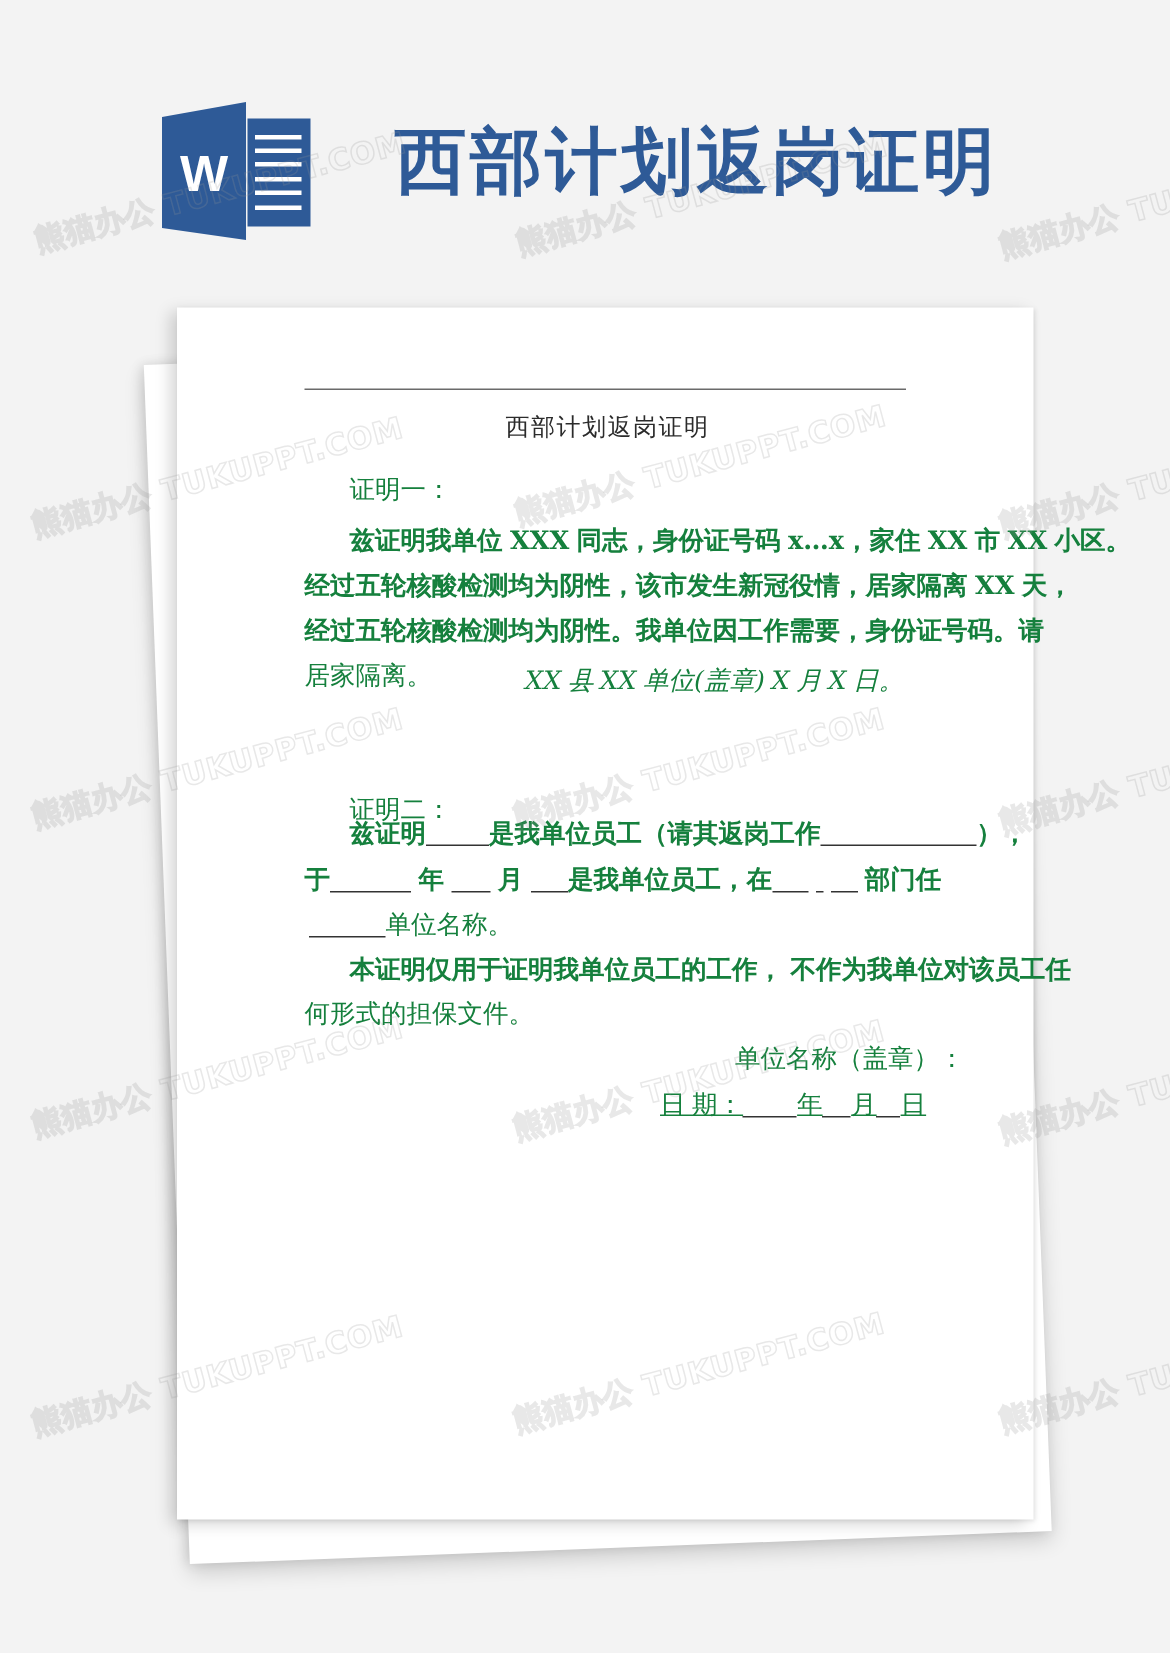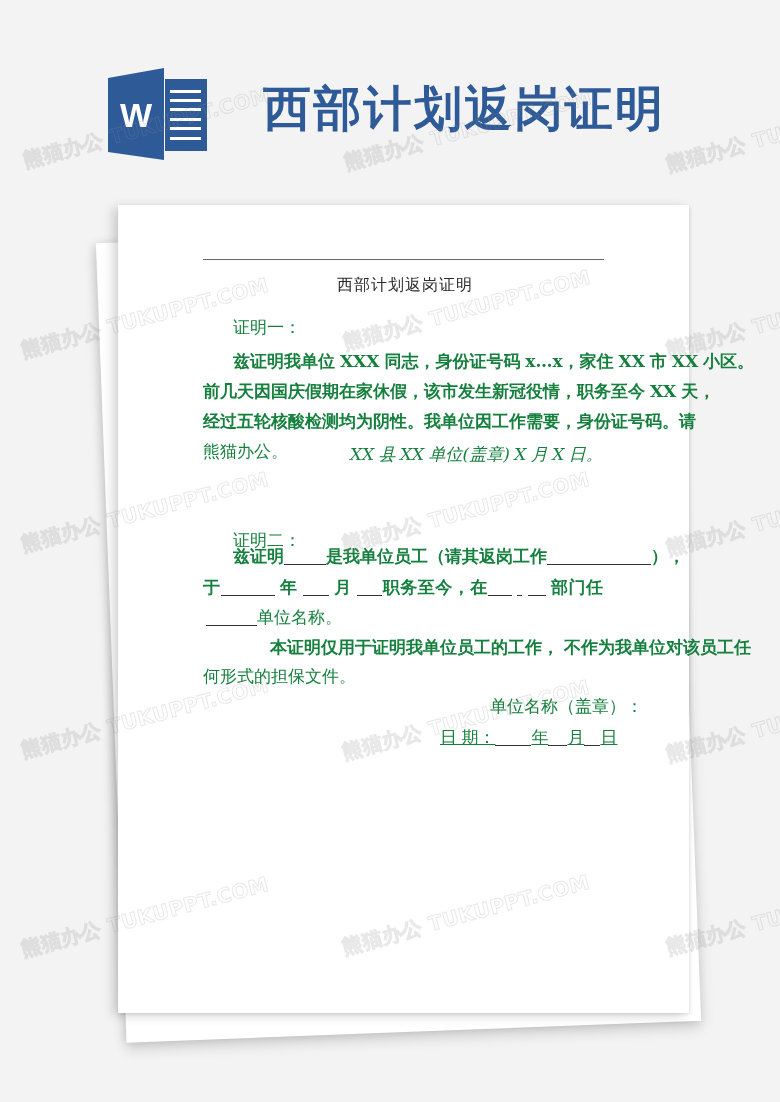--- a/index.html
+++ b/index.html
@@ -72,47 +72,47 @@
 <div id="big-title">西部计划返岗证明</div>
 
 <div class="sheet" id="sheet-back"></div>
 <div class="sheet" id="sheet-main"></div>
 
 <div class="doc-rule"></div>
 <div class="doc-title">西部计划返岗证明</div>
 
 <div class="line" style="left:233px; top:317px;">证明一：</div>
 <div class="line just" style="left:233px; top:351px; width:370px;">兹证明我单位 XXX 同志，身份证号码 x…x，家住 XX 市 XX 小区。</div>
-<div class="line just" style="left:203px; top:381px; width:400px;">前几天因国庆假期在家休假，该市发生新冠役情，职务至今 XX 天，</div>
+<div class="line just" style="left:203px; top:381px; width:400px;">经过五轮核酸检测均为阴性，该市发生新冠役情，居家隔离 XX 天，</div>
 <div class="line just" style="left:203px; top:411px; width:400px;">经过五轮核酸检测均为阴性。我单位因工作需要，身份证号码。请</div>
-<div class="line" style="left:203px; top:441px;">熊猫办公。</div>
+<div class="line" style="left:203px; top:441px;">居家隔离。</div>
 <div class="line" style="left:350px; top:444px; width:248px; text-align:right;font-style:italic;">XX 县 XX 单位(盖章) X 月 X 日。</div>
 
 <div class="line" style="left:233px; top:530px;">证明二：</div>
 
 <div class="line just" style="left:233px; top:546px; width:370px;">
   <span>兹证明</span><span class="blank" style="width:42px;"></span><span>是我单位员工（请其返岗工作</span><span class="blank" style="width:104px;"></span><span>），</span>
 </div>
 
 <div class="line just" style="left:203px; top:577px; width:400px;">
   <span>于</span><span class="blank" style="width:54px;"></span>
   <span>年</span>
   <span class="blank" style="width:26px;"></span>
   <span>月</span>
-  <span class="blank" style="width:25px;"></span><span>职务至今，在</span><span class="blank" style="width:24px;"></span>
+  <span class="blank" style="width:25px;"></span><span>是我单位员工，在</span><span class="blank" style="width:24px;"></span>
   <span class="blank" style="width:5px;"></span>
   <span class="blank" style="width:18px;"></span>
   <span>部门任</span>
 </div>
 
 <div class="line" style="left:206px; top:607px;">
   <span class="blank" style="width:51px;"></span><span>单位名称。</span>
 </div>
 
-<div class="line just" style="left:233px; top:637px; width:370px;margin-left:37px;">本证明仅用于证明我单位员工的工作， 不作为我单位对该员工任</div>
+<div class="line just" style="left:233px; top:637px; width:370px;">本证明仅用于证明我单位员工的工作， 不作为我单位对该员工任</div>
 <div class="line" style="left:203px; top:666px;text-align:center;">何形式的担保文件。</div>
 
 <div class="line" style="left:490px; top:696px;">单位名称（盖章）：</div>
 
 <div class="line" style="left:440px; top:727px;text-decoration:underline;">
   <span>日 期：</span><span class="blank" style="width:36px;"></span><span>年</span><span class="blank" style="width:19px;"></span><span>月</span><span class="blank" style="width:16px;"></span><span>日</span>
 </div>
 
 <div class="wm" style="left:147px; top:128px;">熊猫办公 TUKUPPT.COM</div>
 <div class="wm" style="left:468px; top:130px;">熊猫办公 TUKUPPT.COM</div>

